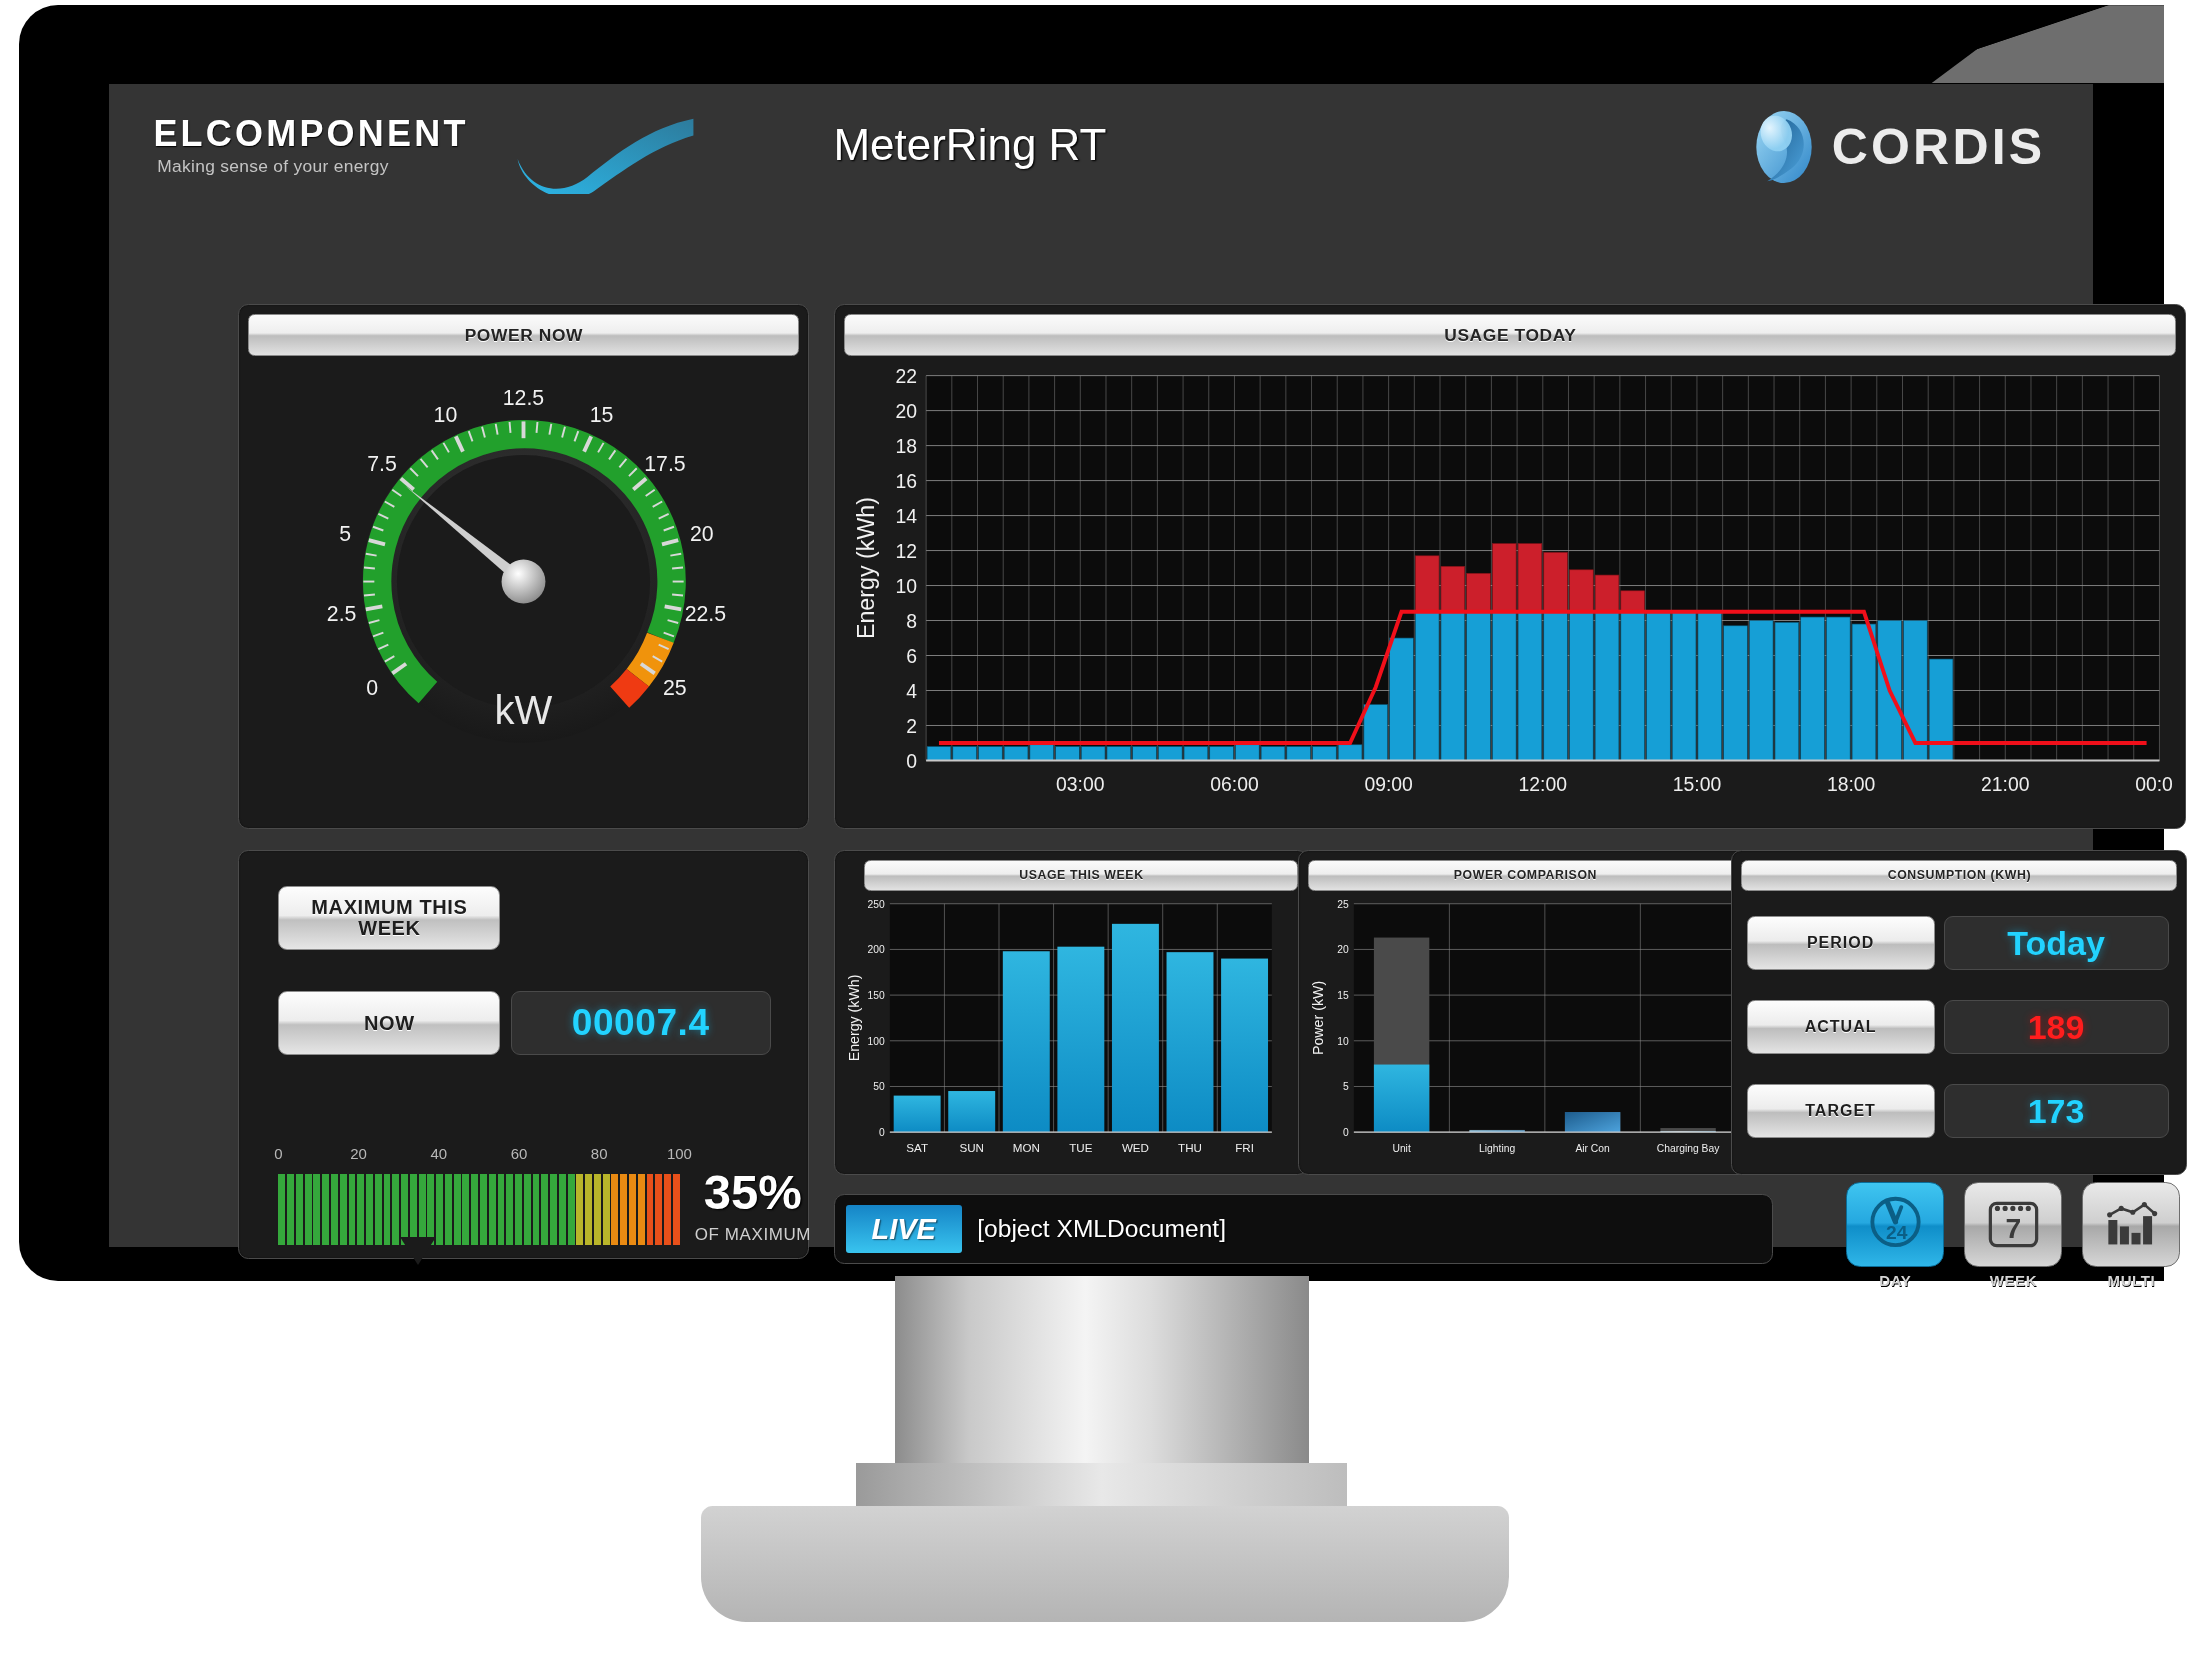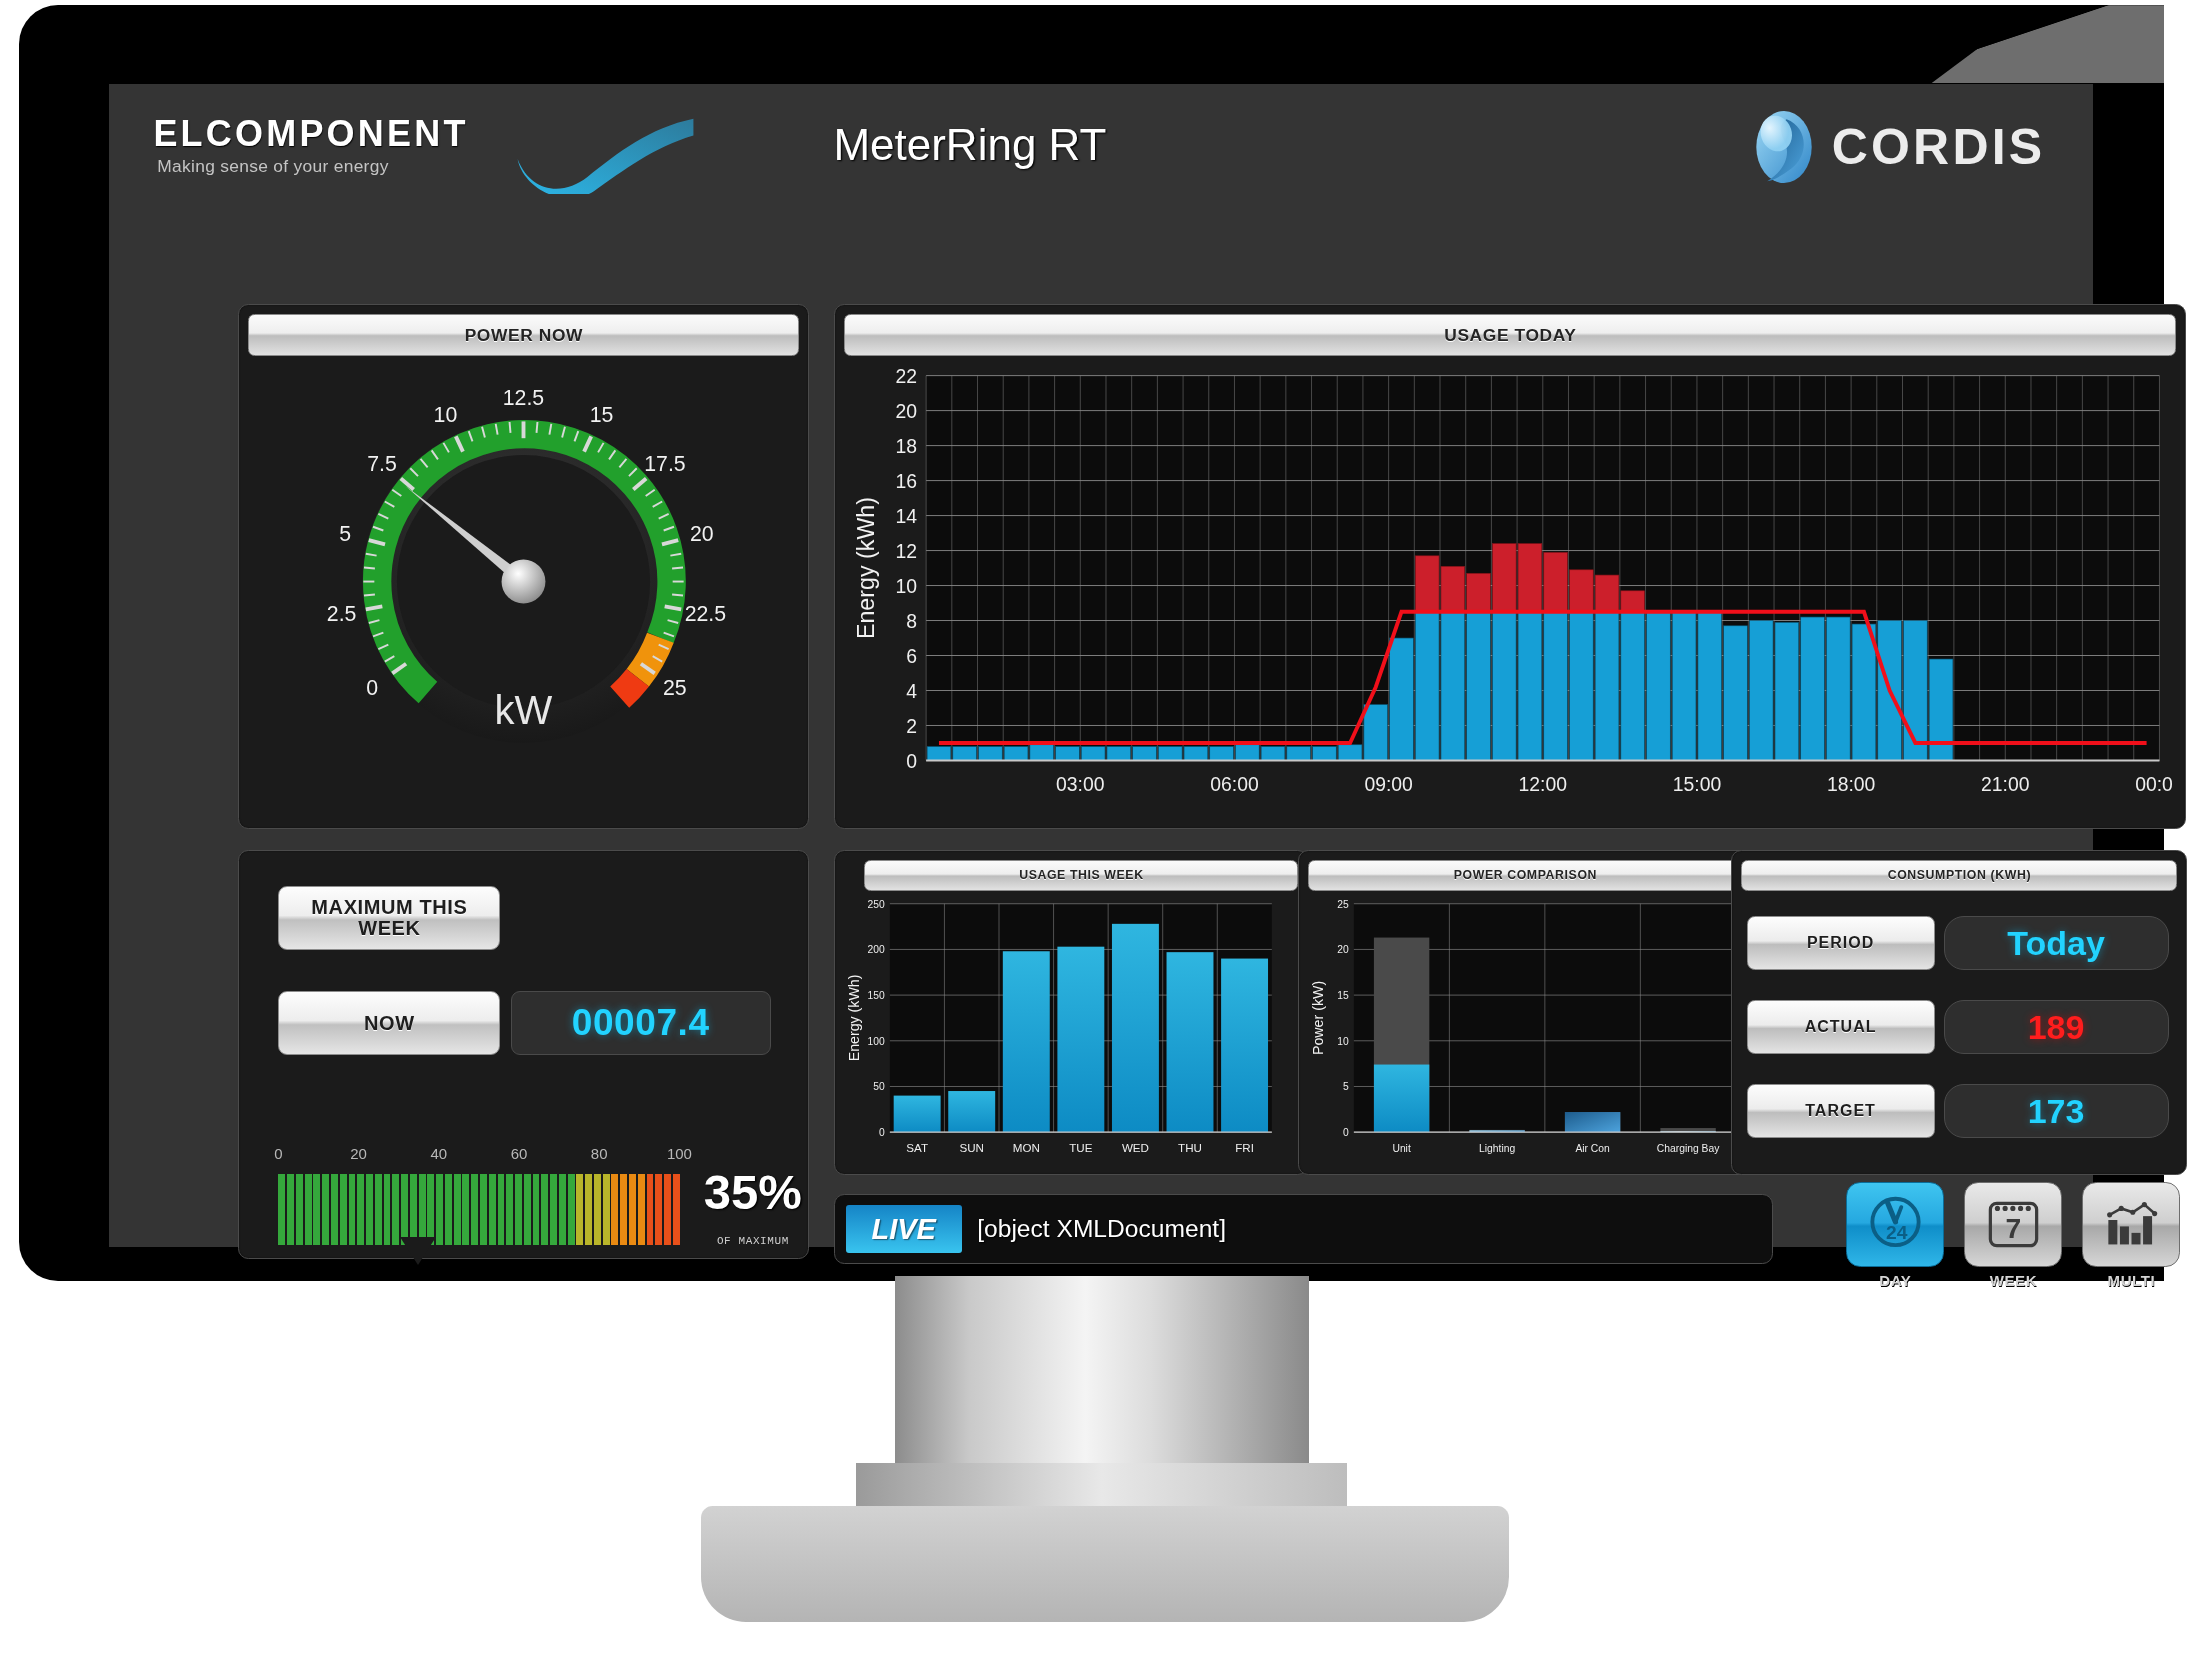--- a/index.html
+++ b/index.html
@@ -72,35 +72,35 @@
   #bar-scale{position:absolute;left:39px;top:294px;width:401px;height:19.4px;}
   #bar-scale span{position:absolute;font-size:15px;color:#b8b8b8;transform:translateX(-50%);}
   #bargraph{position:absolute;left:39px;top:323px;width:401px;height:71px;
       display:flex;gap:1.9px;}
   #bargraph i{flex:1;display:block;}
   #bar-marker{position:absolute;left:0;top:386px;width:0;height:0;
       border-left:18px solid transparent;border-right:18px solid transparent;
       border-top:28.4px solid #1b1b1b;}
   #pct-block{position:absolute;left:452px;top:317px;width:123px;text-align:center;}
   #pct-value{font-size:49px;font-weight:bold;color:#fff;text-shadow:1.3px 1.3px 1.9px #000;line-height:1;}
-  #pct-caption{font-size:11px;color:#cfcfcf;letter-spacing:0.6px;margin-top:18px;font-family:Liberation Mono, monospace;}
+  #pct-caption{font-size:17px;color:#cfcfcf;letter-spacing:0.6px;margin-top:8px;}
 
   
   #panel-week{left:725px;top:766px;width:452px;height:323px;padding-left:20px;}
   #panel-compare{left:1189px;top:766px;width:452px;height:323px;}
   #panel-consumption{left:1622px;top:766px;width:454px;height:323px;}
   .mini-chart{position:absolute;left:7.8px;top:45px;width:437px;height:271px;}
 
   
   .cons-row{position:absolute;left:14.2px;display:flex;gap:9px;align-items:flex-end;}
   .cons-btn{width:186px;height:52px;border-radius:7.8px;
       background:linear-gradient(to bottom,#fdfdfd 0%,#ececec 46%,#bdbdbd 53%,#e4e4e4 100%);
       border:0.6px solid #8d8d8d;display:flex;align-items:center;justify-content:center;
       color:#1e1e1e;font-weight:bold;font-size:16px;letter-spacing:1px;text-shadow:0 0.6px 0 #fff;}
-  .cons-val{width:223px;height:52px;border-radius:20px;background:#2e2e2e;border:0.6px solid #4a4a4a;
+  .cons-val{width:223px;height:52px;border-radius:9px;background:#2e2e2e;border:0.6px solid #4a4a4a;
       display:flex;align-items:center;justify-content:center;font-size:34px;font-weight:bold;}
 
   
   #live-bar{position:absolute;left:725px;top:1110px;width:916px;height:68px;
       background:#0e0e0e;border:1.3px solid #4b4b4b;border-radius:10.3px;
       display:flex;align-items:center;padding:0 10.3px;gap:15.5px;}
   #live-badge{width:116px;height:48px;border-radius:3px;
       background:linear-gradient(to bottom,#1584c6,#39c4ef);
       display:flex;align-items:center;justify-content:center;
       font-style:italic;font-weight:bold;font-size:29px;color:#fff;

